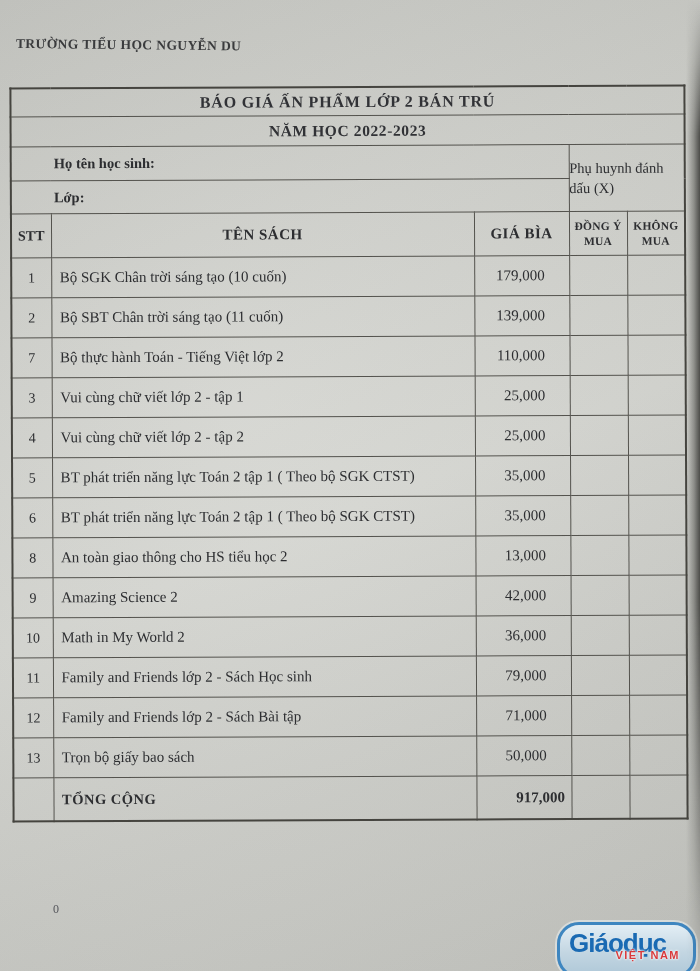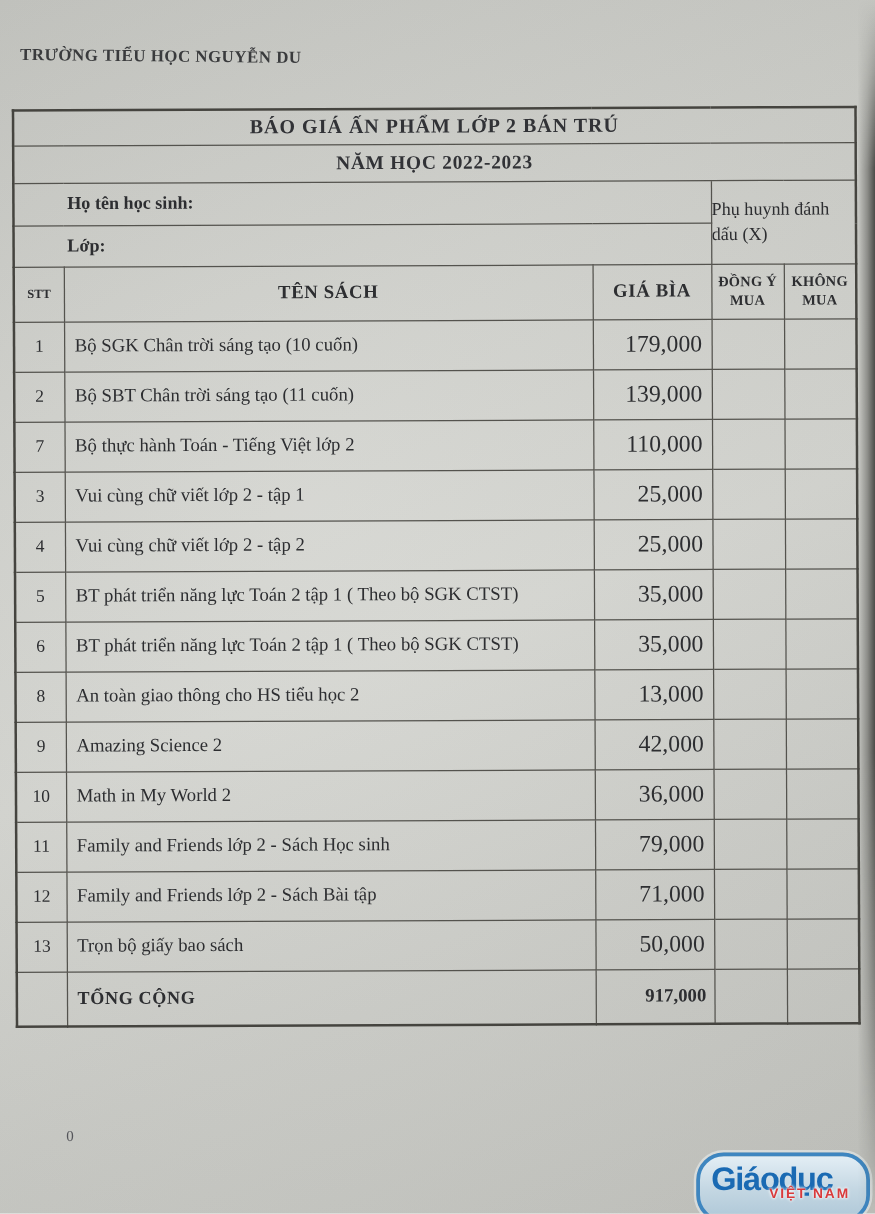--- a/index.html
+++ b/index.html
@@ -83,29 +83,29 @@
   tr.r-student td { height: 33px; }
   tr.r-class td { height: 32px; }
   td.parent-mark {
     text-align: left;
     font-size: 14.5px;
     line-height: 1.4;
     padding: 0 6px;
     font-weight: normal;
   }
   tr.r-cols th { height: 43px; background: transparent; }
-  th.h-stt   { font-size: 10px;  font-weight: bold; }
+  th.h-stt   { font-size: 14px;  font-weight: bold; }
   th.h-name  { font-size: 15px;  font-weight: bold; letter-spacing: 0.5px; }
   th.h-price { font-size: 15px;  font-weight: bold; letter-spacing: 0.5px; margin-left: 48px; }
   th.h-small { font-size: 11.5px; font-weight: bold; line-height: 1.3; letter-spacing: 0.2px; }
 
   tr.r-book td { height: 39px; font-size: 15px; }
   tr.r-book .cell-stt   { text-align: center; font-size: 14px; }
   tr.r-book .cell-name  { text-align: left; padding-left: 8px; }
-  tr.r-book .cell-price { text-align: right; padding-right: 7px; font-size: 19px; }
+  tr.r-book .cell-price { text-align: right; padding-right: 24px; font-size: 15px; }
 
   tr.r-total td { height: 42px; }
   tr.r-total .cell-label {
     text-align: left; padding-left: 8px;
     font-weight: bold; font-size: 14.5px; letter-spacing: 0.5px;
   }
   tr.r-total .cell-price {
     text-align: right; padding-right: 6px;
     font-weight: bold; font-size: 15px; border-radius: 13px;
   }

